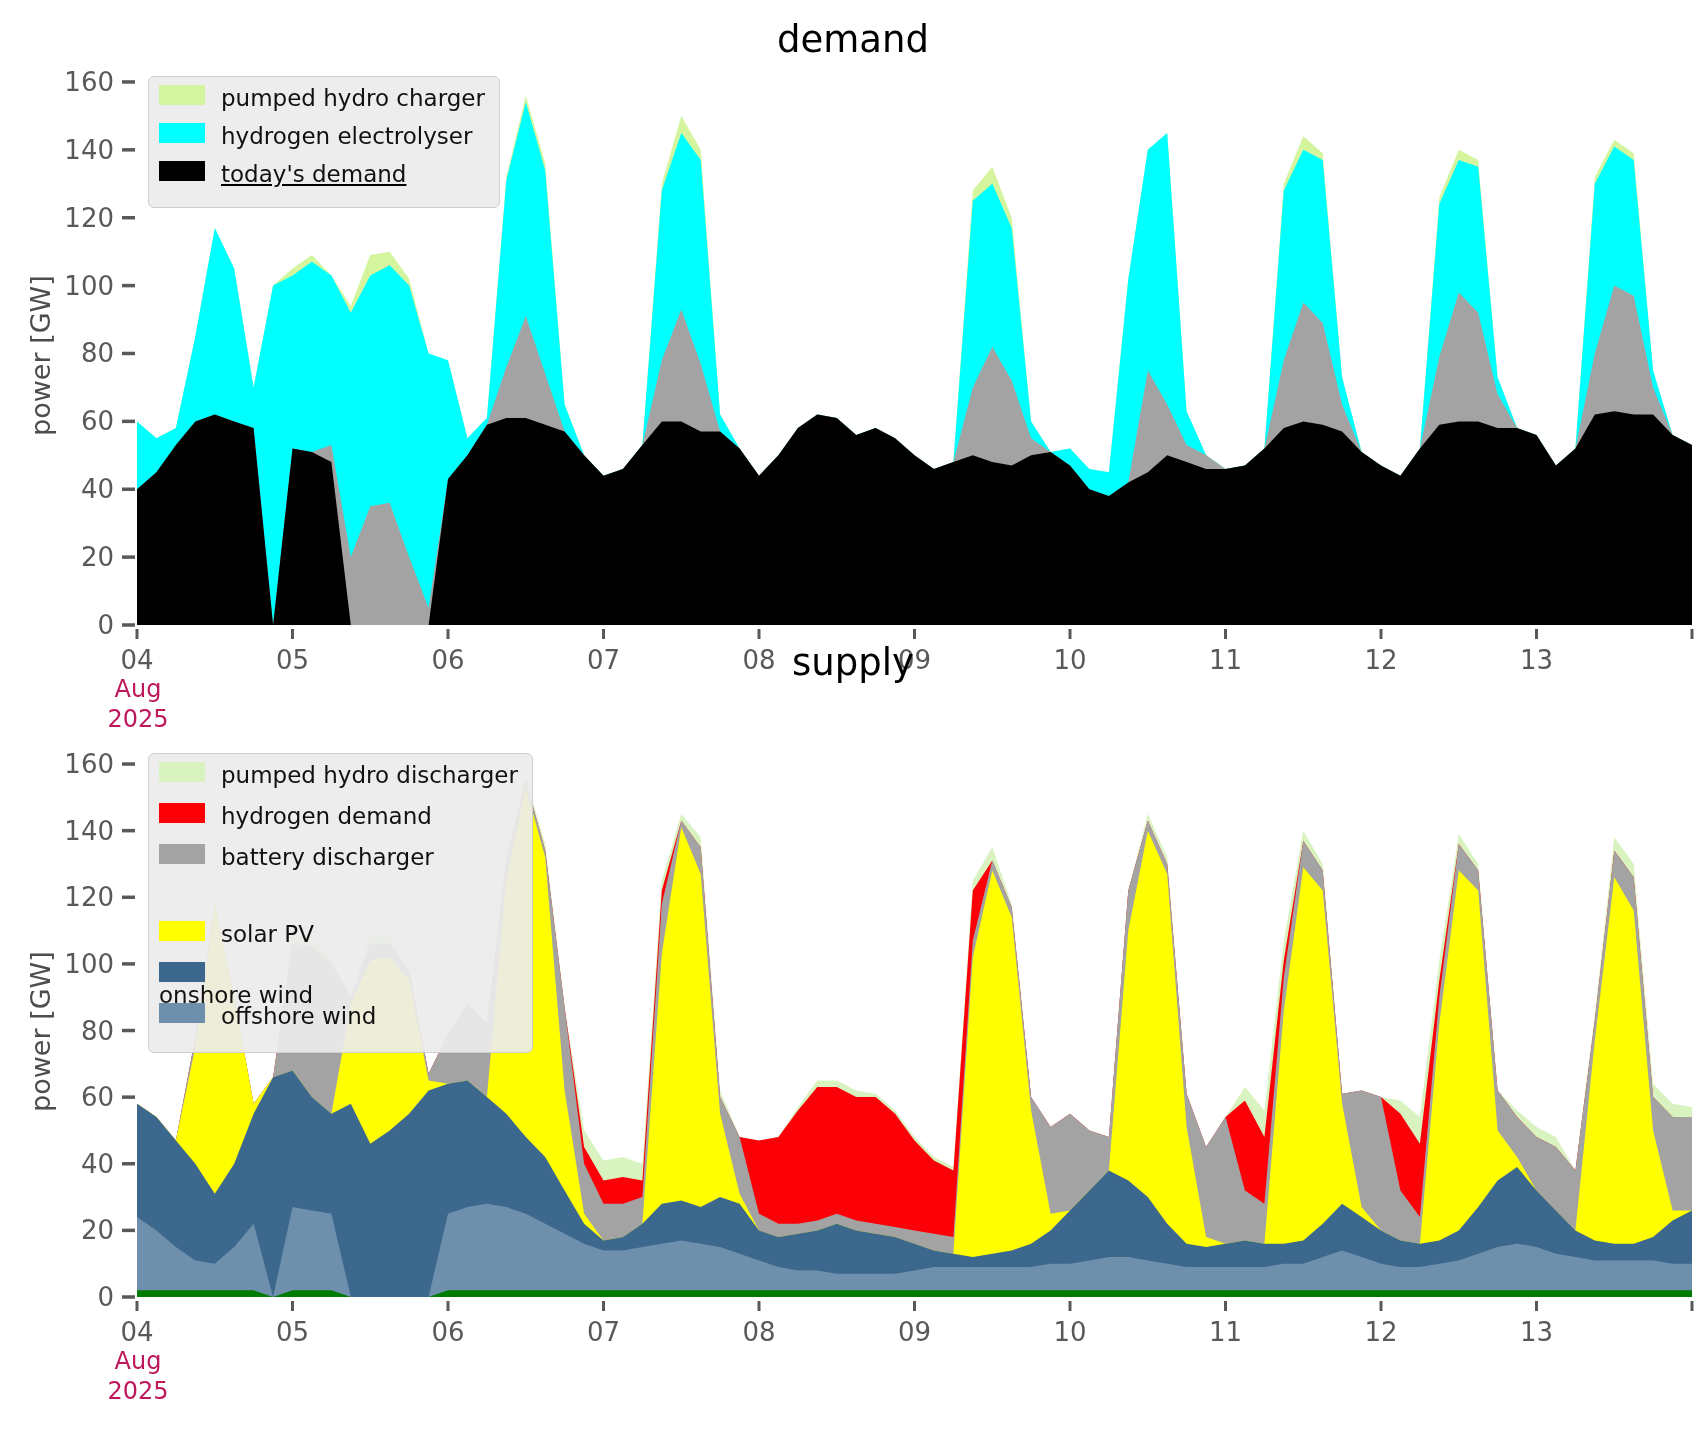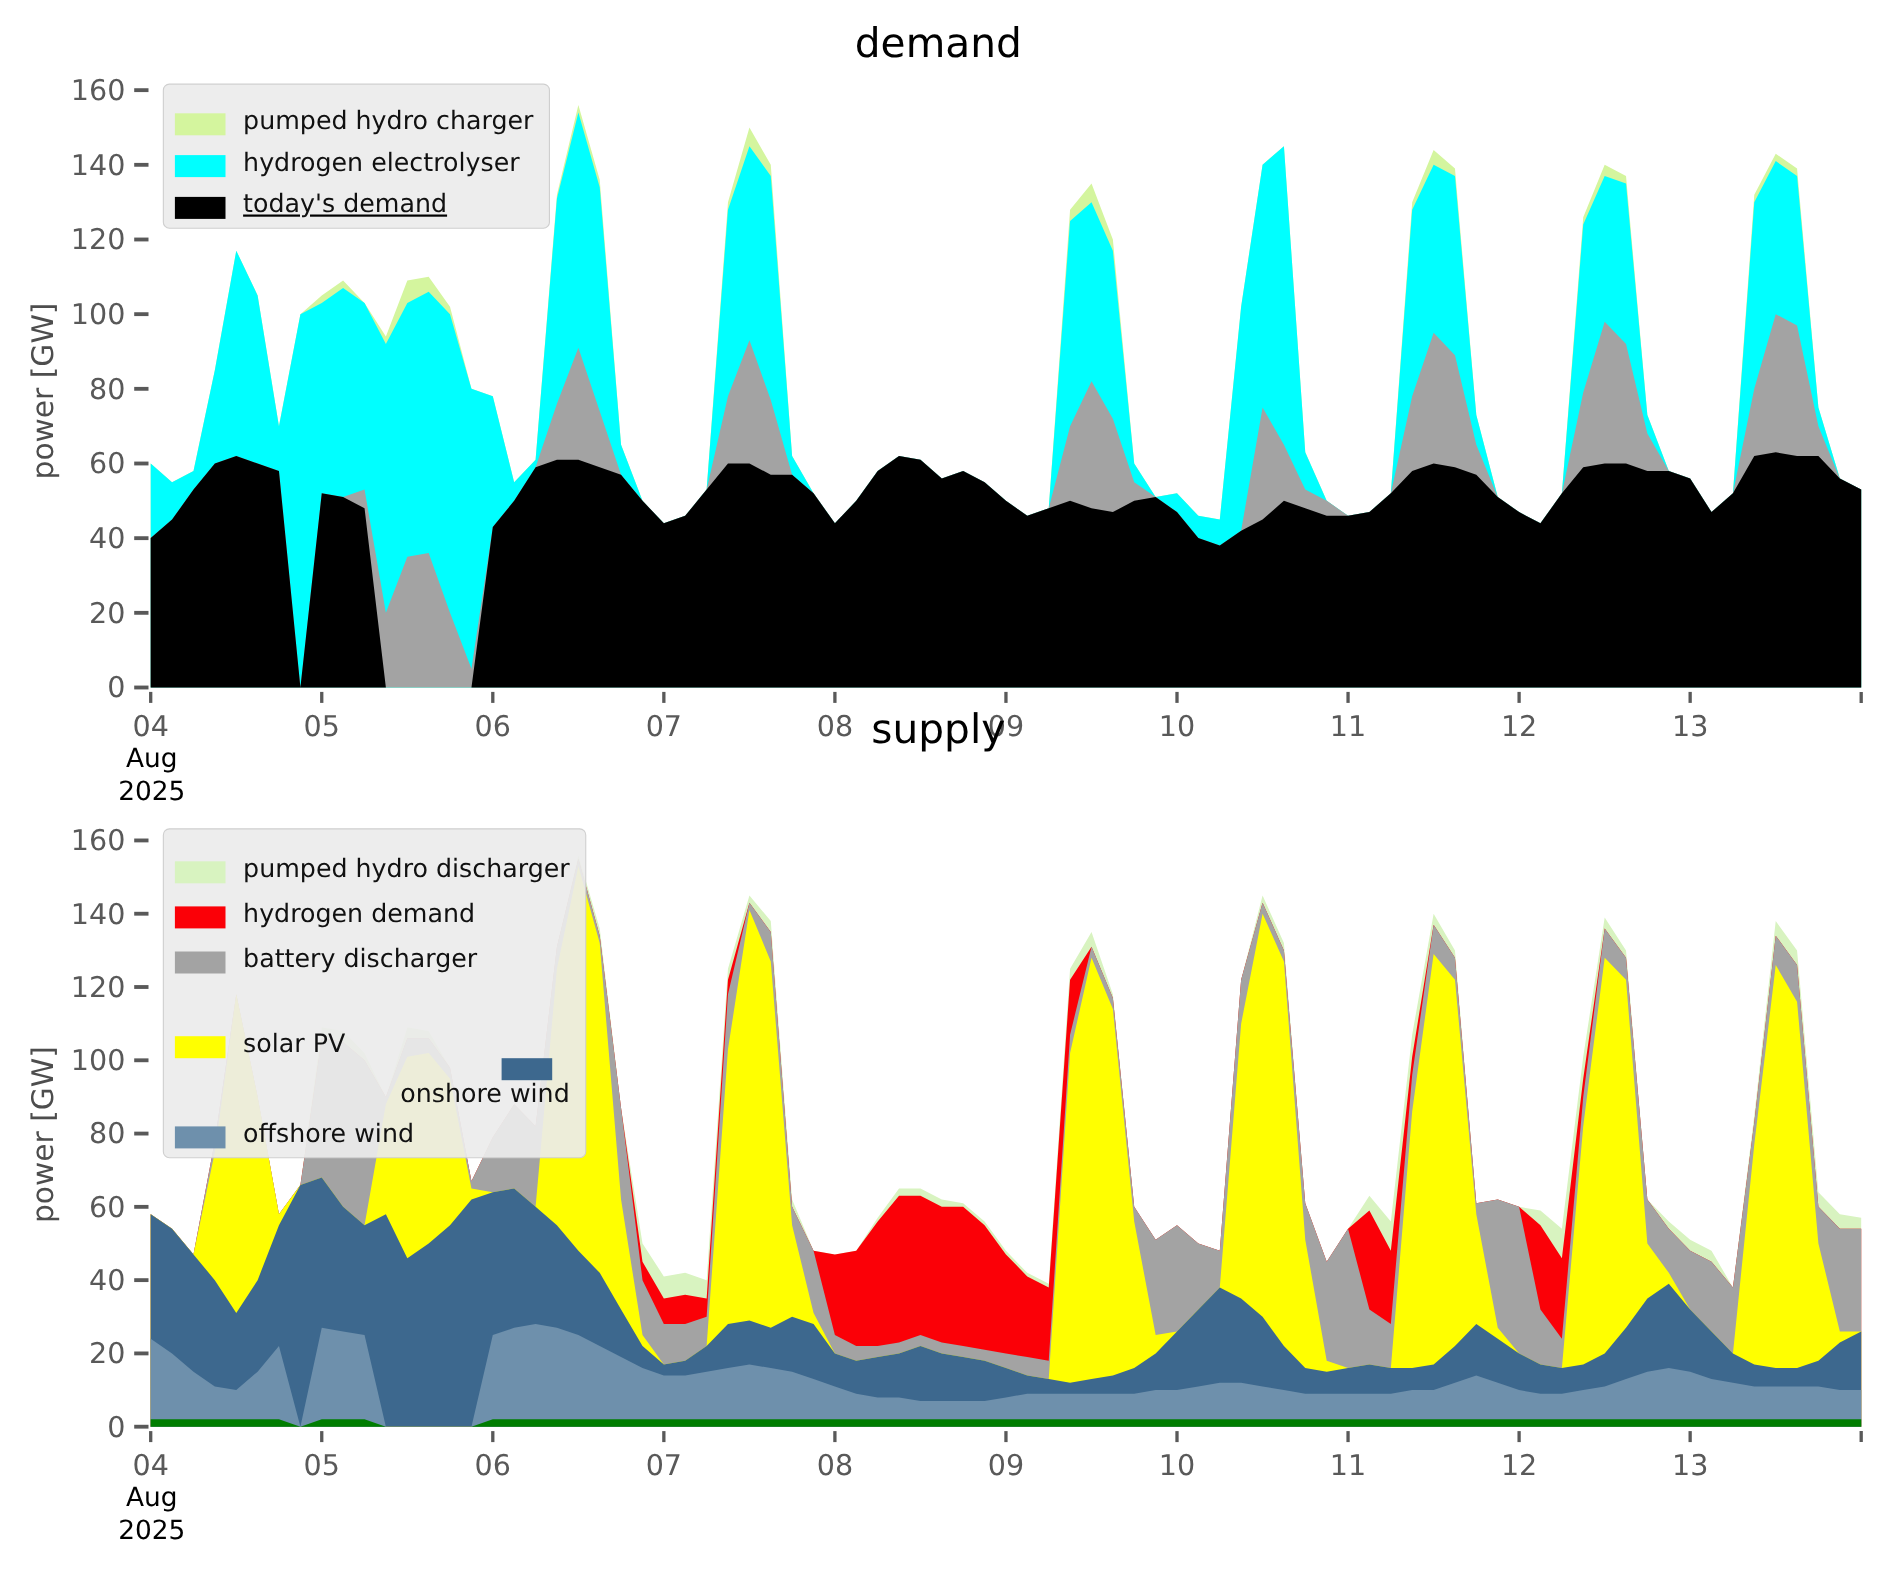--- a/index.html
+++ b/index.html
@@ -1,25 +1,25 @@
 <!DOCTYPE html>
 <html><head>
 <meta charset="utf-8">
 <style>
   html,body{margin:0;padding:0;background:#fff;}
   body{font-family:"DejaVu Sans","Liberation Sans",sans-serif;}
   #stage{position:relative;width:1706px;height:1431px;background:#fff;overflow:hidden;}
   #plot-svg{position:absolute;left:0;top:0;}
   .chart-title{position:absolute;width:100%;text-align:center;font-size:37px;color:#000;}
   .legend{position:absolute;background:rgba(236,236,236,0.92);border:1.5px solid #cfcfcf;border-radius:6px;padding:8px 14px 8px 10px;box-sizing:border-box;}
-  .legend-row{display:flex;align-items:flex-end;}
+  .legend-row{display:flex;align-items:flex-start;}
   .legend-swatch{display:inline-block;width:46px;height:20px;margin-right:16px;flex:0 0 auto;}
   .legend-label{font-size:23px;color:#111;white-space:nowrap;}
   .ylab{position:absolute;font-size:27px;color:#4d4d4d;transform:rotate(-90deg);transform-origin:center;white-space:nowrap;}
-  .aug-offset{position:absolute;font-size:24px;color:#000000;text-align:center;line-height:30px;}
+  .aug-offset{position:absolute;font-size:24px;color:#be185d;text-align:center;line-height:30px;}
 </style>
 </head>
 <body>
 
 <div id="stage">
   <svg id="plot-svg" width="1706" height="1431" viewBox="0 0 1706 1431">
       <polygon points="137.0,421.4 156.4,438.3 175.9,428.1 195.3,336.5 214.8,227.9 234.2,268.6 253.6,387.4 273.1,285.6 292.5,268.6 311.9,255.1 331.4,275.4 350.8,306.0 370.3,255.1 389.7,251.7 409.1,278.8 428.6,353.5 448.0,360.3 467.4,438.3 486.9,418.0 506.3,177.0 525.8,95.5 545.2,163.4 564.6,404.4 584.1,455.3 603.5,475.7 622.9,468.9 642.4,445.1 661.8,183.8 681.3,115.9 700.7,149.8 720.1,414.6 739.6,448.5 759.0,475.7 778.4,455.3 797.9,428.1 817.3,414.6 836.8,418.0 856.2,434.9 875.6,428.1 895.1,438.3 914.5,455.3 933.9,468.9 953.4,462.1 972.8,190.6 992.3,166.8 1011.7,217.7 1031.1,421.4 1050.6,451.9 1070.0,448.5 1089.4,468.9 1108.9,472.3 1128.3,278.8 1147.8,149.8 1167.2,132.9 1186.6,411.2 1206.1,455.3 1225.5,468.9 1244.9,465.5 1264.4,448.5 1283.8,183.8 1303.3,136.3 1322.7,153.2 1342.1,377.2 1361.6,451.9 1381.0,465.5 1400.4,475.7 1419.9,448.5 1439.3,197.4 1458.8,149.8 1478.2,160.0 1497.6,377.2 1517.1,428.1 1536.5,434.9 1555.9,465.5 1575.4,448.5 1594.8,177.0 1614.3,139.7 1633.7,153.2 1653.1,370.4 1672.6,434.9 1692.0,445.1 1692,625 137,625" fill="#d4f59e"></polygon>
       <polygon points="137.0,421.4 156.4,438.3 175.9,428.1 195.3,336.5 214.8,227.9 234.2,268.6 253.6,387.4 273.1,285.6 292.5,275.4 311.9,261.8 331.4,275.4 350.8,312.8 370.3,275.4 389.7,265.2 409.1,285.6 428.6,353.5 448.0,360.3 467.4,438.3 486.9,418.0 506.3,180.4 525.8,102.3 545.2,170.2 564.6,404.4 584.1,455.3 603.5,475.7 622.9,468.9 642.4,445.1 661.8,190.6 681.3,132.9 700.7,160.0 720.1,414.6 739.6,448.5 759.0,475.7 778.4,455.3 797.9,428.1 817.3,414.6 836.8,418.0 856.2,434.9 875.6,428.1 895.1,438.3 914.5,455.3 933.9,468.9 953.4,462.1 972.8,200.8 992.3,183.8 1011.7,227.9 1031.1,421.4 1050.6,451.9 1070.0,448.5 1089.4,468.9 1108.9,472.3 1128.3,278.8 1147.8,149.8 1167.2,132.9 1186.6,411.2 1206.1,455.3 1225.5,468.9 1244.9,465.5 1264.4,448.5 1283.8,190.6 1303.3,149.8 1322.7,160.0 1342.1,377.2 1361.6,451.9 1381.0,465.5 1400.4,475.7 1419.9,448.5 1439.3,204.1 1458.8,160.0 1478.2,166.8 1497.6,377.2 1517.1,428.1 1536.5,434.9 1555.9,465.5 1575.4,448.5 1594.8,183.8 1614.3,146.4 1633.7,160.0 1653.1,370.4 1672.6,434.9 1692.0,445.1 1692,625 137,625" fill="#00ffff"></polygon>
       <polygon points="137.0,489.2 156.4,472.3 175.9,445.1 195.3,421.4 214.8,414.6 234.2,421.4 253.6,428.1 273.1,625.0 292.5,448.5 311.9,451.9 331.4,445.1 350.8,557.1 370.3,506.2 389.7,502.8 409.1,557.1 428.6,608.0 448.0,479.1 467.4,455.3 486.9,424.8 506.3,367.1 525.8,316.1 545.2,373.8 564.6,431.5 584.1,455.3 603.5,475.7 622.9,468.9 642.4,445.1 661.8,360.3 681.3,309.4 700.7,363.7 720.1,431.5 739.6,448.5 759.0,475.7 778.4,455.3 797.9,428.1 817.3,414.6 836.8,418.0 856.2,434.9 875.6,428.1 895.1,438.3 914.5,455.3 933.9,468.9 953.4,462.1 972.8,387.4 992.3,346.7 1011.7,380.6 1031.1,438.3 1050.6,451.9 1070.0,465.5 1089.4,489.2 1108.9,496.0 1128.3,482.5 1147.8,370.4 1167.2,404.4 1186.6,445.1 1206.1,455.3 1225.5,468.9 1244.9,465.5 1264.4,448.5 1283.8,360.3 1303.3,302.6 1322.7,322.9 1342.1,404.4 1361.6,451.9 1381.0,465.5 1400.4,475.7 1419.9,448.5 1439.3,356.9 1458.8,292.4 1478.2,312.8 1497.6,394.2 1517.1,428.1 1536.5,434.9 1555.9,465.5 1575.4,448.5 1594.8,353.5 1614.3,285.6 1633.7,295.8 1653.1,387.4 1672.6,434.9 1692.0,445.1 1692,625 137,625" fill="#a3a3a3"></polygon>
       <polygon points="137.0,489.2 156.4,472.3 175.9,445.1 195.3,421.4 214.8,414.6 234.2,421.4 253.6,428.1 273.1,625.0 292.5,448.5 311.9,451.9 331.4,462.1 350.8,625.0 370.3,625.0 389.7,625.0 409.1,625.0 428.6,625.0 448.0,479.1 467.4,455.3 486.9,424.8 506.3,418.0 525.8,418.0 545.2,424.8 564.6,431.5 584.1,455.3 603.5,475.7 622.9,468.9 642.4,445.1 661.8,421.4 681.3,421.4 700.7,431.5 720.1,431.5 739.6,448.5 759.0,475.7 778.4,455.3 797.9,428.1 817.3,414.6 836.8,418.0 856.2,434.9 875.6,428.1 895.1,438.3 914.5,455.3 933.9,468.9 953.4,462.1 972.8,455.3 992.3,462.1 1011.7,465.5 1031.1,455.3 1050.6,451.9 1070.0,465.5 1089.4,489.2 1108.9,496.0 1128.3,482.5 1147.8,472.3 1167.2,455.3 1186.6,462.1 1206.1,468.9 1225.5,468.9 1244.9,465.5 1264.4,448.5 1283.8,428.1 1303.3,421.4 1322.7,424.8 1342.1,431.5 1361.6,451.9 1381.0,465.5 1400.4,475.7 1419.9,448.5 1439.3,424.8 1458.8,421.4 1478.2,421.4 1497.6,428.1 1517.1,428.1 1536.5,434.9 1555.9,465.5 1575.4,448.5 1594.8,414.6 1614.3,411.2 1633.7,414.6 1653.1,414.6 1672.6,434.9 1692.0,445.1 1692,625 137,625" fill="#000000"></polygon>

